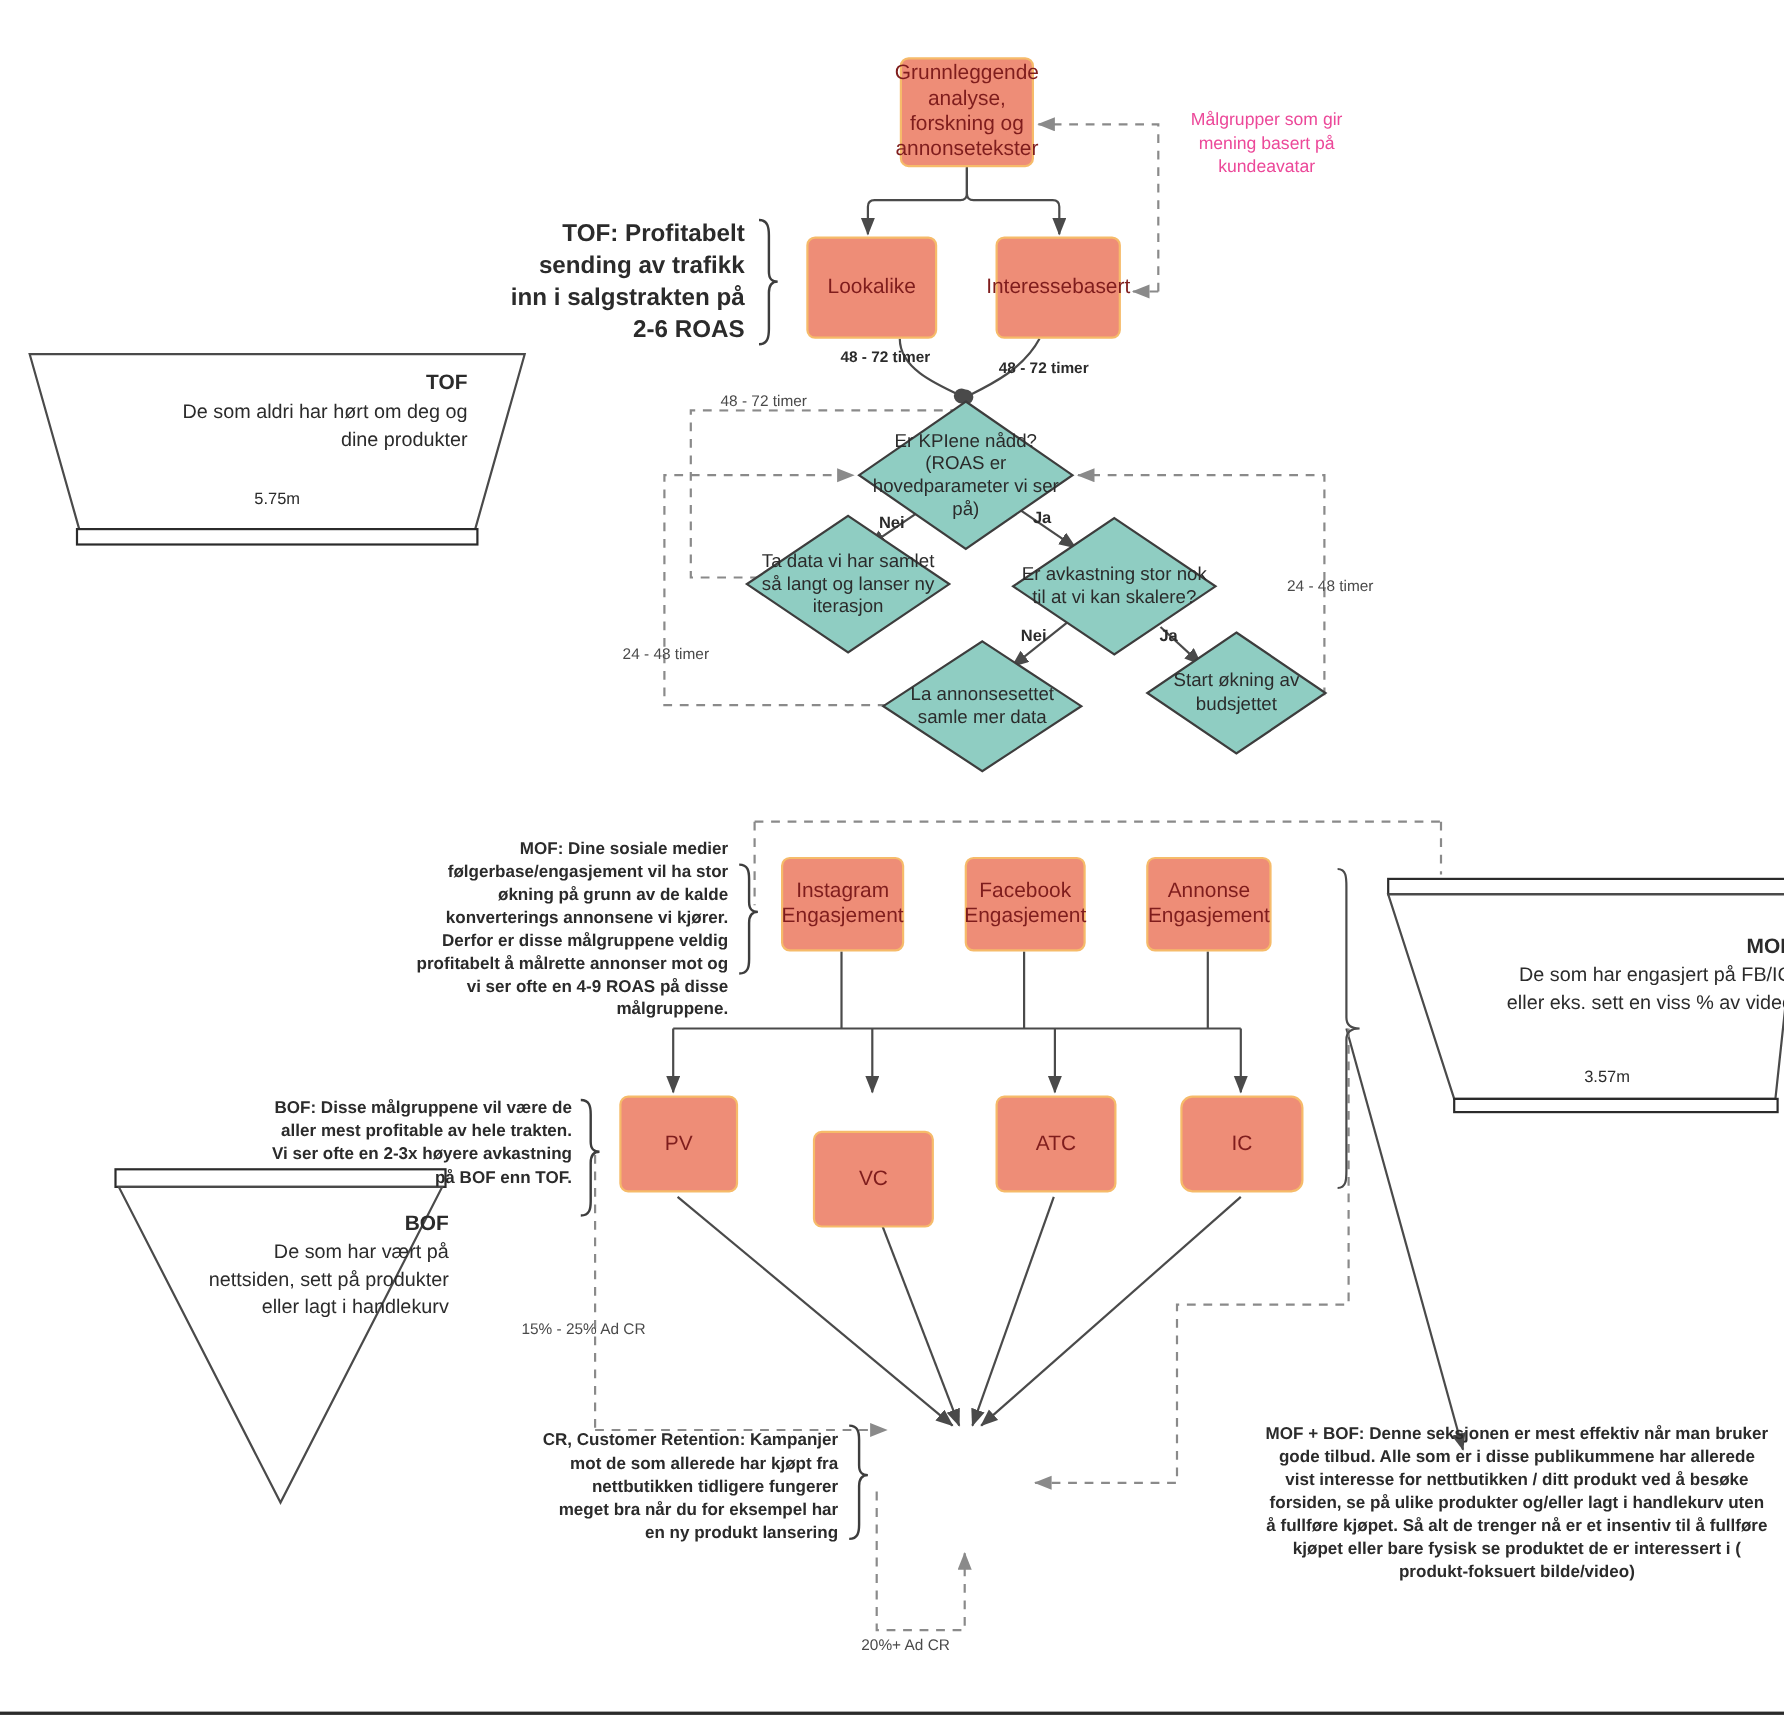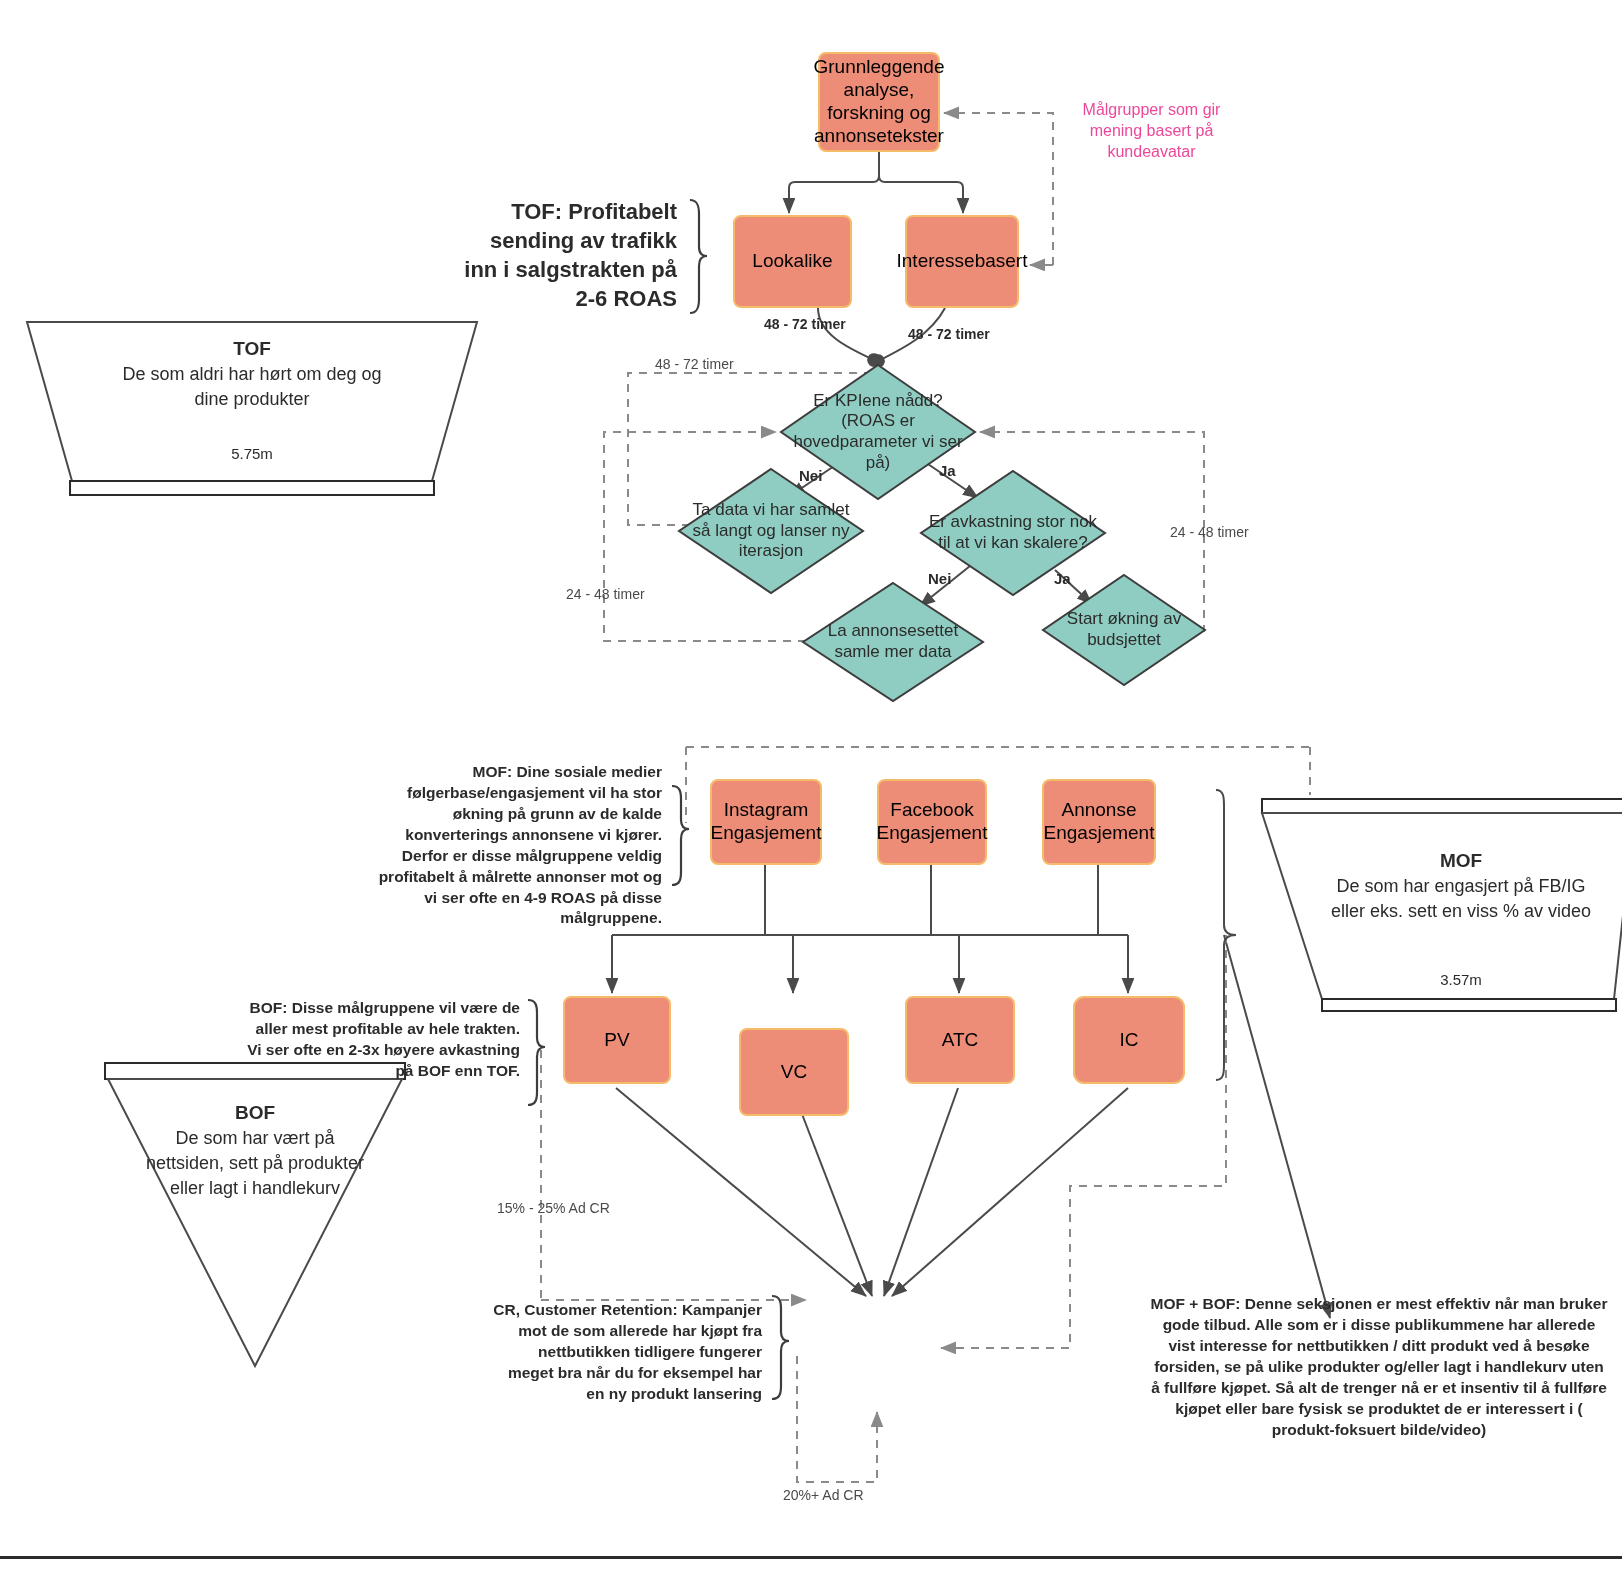--- a/index.html
+++ b/index.html
@@ -31,21 +31,21 @@
     display: flex;
     align-items: center;
     justify-content: center;
     text-align: center;
     line-height: 1.2;
   }
   .box {
     background: #ee8d77;
     border: 2px solid #f6bb6a;
     border-radius: 8px;
-    color: #000000;
+    color: #7f1d1d;
     font-size: 19px;
   }
   .box span { display: block; padding: 0 6px; }
   .diamond-wrap {
     position: absolute;
   }
   .diamond-wrap svg { display: block; }
   .diamond-text {
     position: absolute;
     left: 0; top: 0;
@@ -105,24 +105,25 @@
   .big-annot {
     position: absolute;
     font-size: 22px;
     font-weight: bold;
     color: #2b2b2b;
     line-height: 1.32;
     text-align: right;
   }
   .funnel-text {
     position: absolute;
-    text-align: center;
+    text-align: right;
     font-size: 18px;
     color: #2b2b2b;
     line-height: 1.38;
+    margin-left: 38px;
   }
   .funnel-text .ttl {
     font-weight: bold;
     font-size: 19px;
     display: block;
   }
   .funnel-meas {
     position: absolute;
     text-align: center;
     font-size: 15px;
@@ -342,21 +343,21 @@
     <div class="diamond-text">
       <span>Start økning av budsjettet</span>
     </div>
   </div>
 
   <div class="lbl-bold" style="left:764px; top:316px;">48 - 72 timer</div>
   <div class="lbl-bold" style="left:908px; top:326px;">48 - 72 timer</div>
   <div class="lbl" style="left:651px; top:356px; background:#fff; padding:0 4px;">48 - 72 timer</div>
   <div class="lbl" style="left:566px; top:586px;">24 - 48 timer</div>
   <div class="lbl" style="left:1170px; top:524px;">24 - 48 timer</div>
-  <div class="lbl" style="left:497px; top:1200px;text-align:right;">15% - 25% Ad CR</div>
+  <div class="lbl" style="left:474px; top:1200px;text-align:right;">15% - 25% Ad CR</div>
   <div class="lbl" style="left:783px; top:1487px;">20%+ Ad CR</div>
 
   <div class="yn" style="left:799px; top:467px;">Nei</div>
   <div class="yn" style="left:939px; top:462px;">Ja</div>
   <div class="yn" style="left:928px; top:570px;">Nei</div>
   <div class="yn" style="left:1054px; top:570px;">Ja</div>
 
   <div class="note" style="left:1064px; top:100px; width:175px;">Målgrupper som gir mening basert på kundeavatar</div>
 
   <div class="big-annot" style="left:462px; top:197px; width:215px;">TOF: Profitabelt sending av trafikk inn i salgstrakten på 2-6 ROAS</div>

